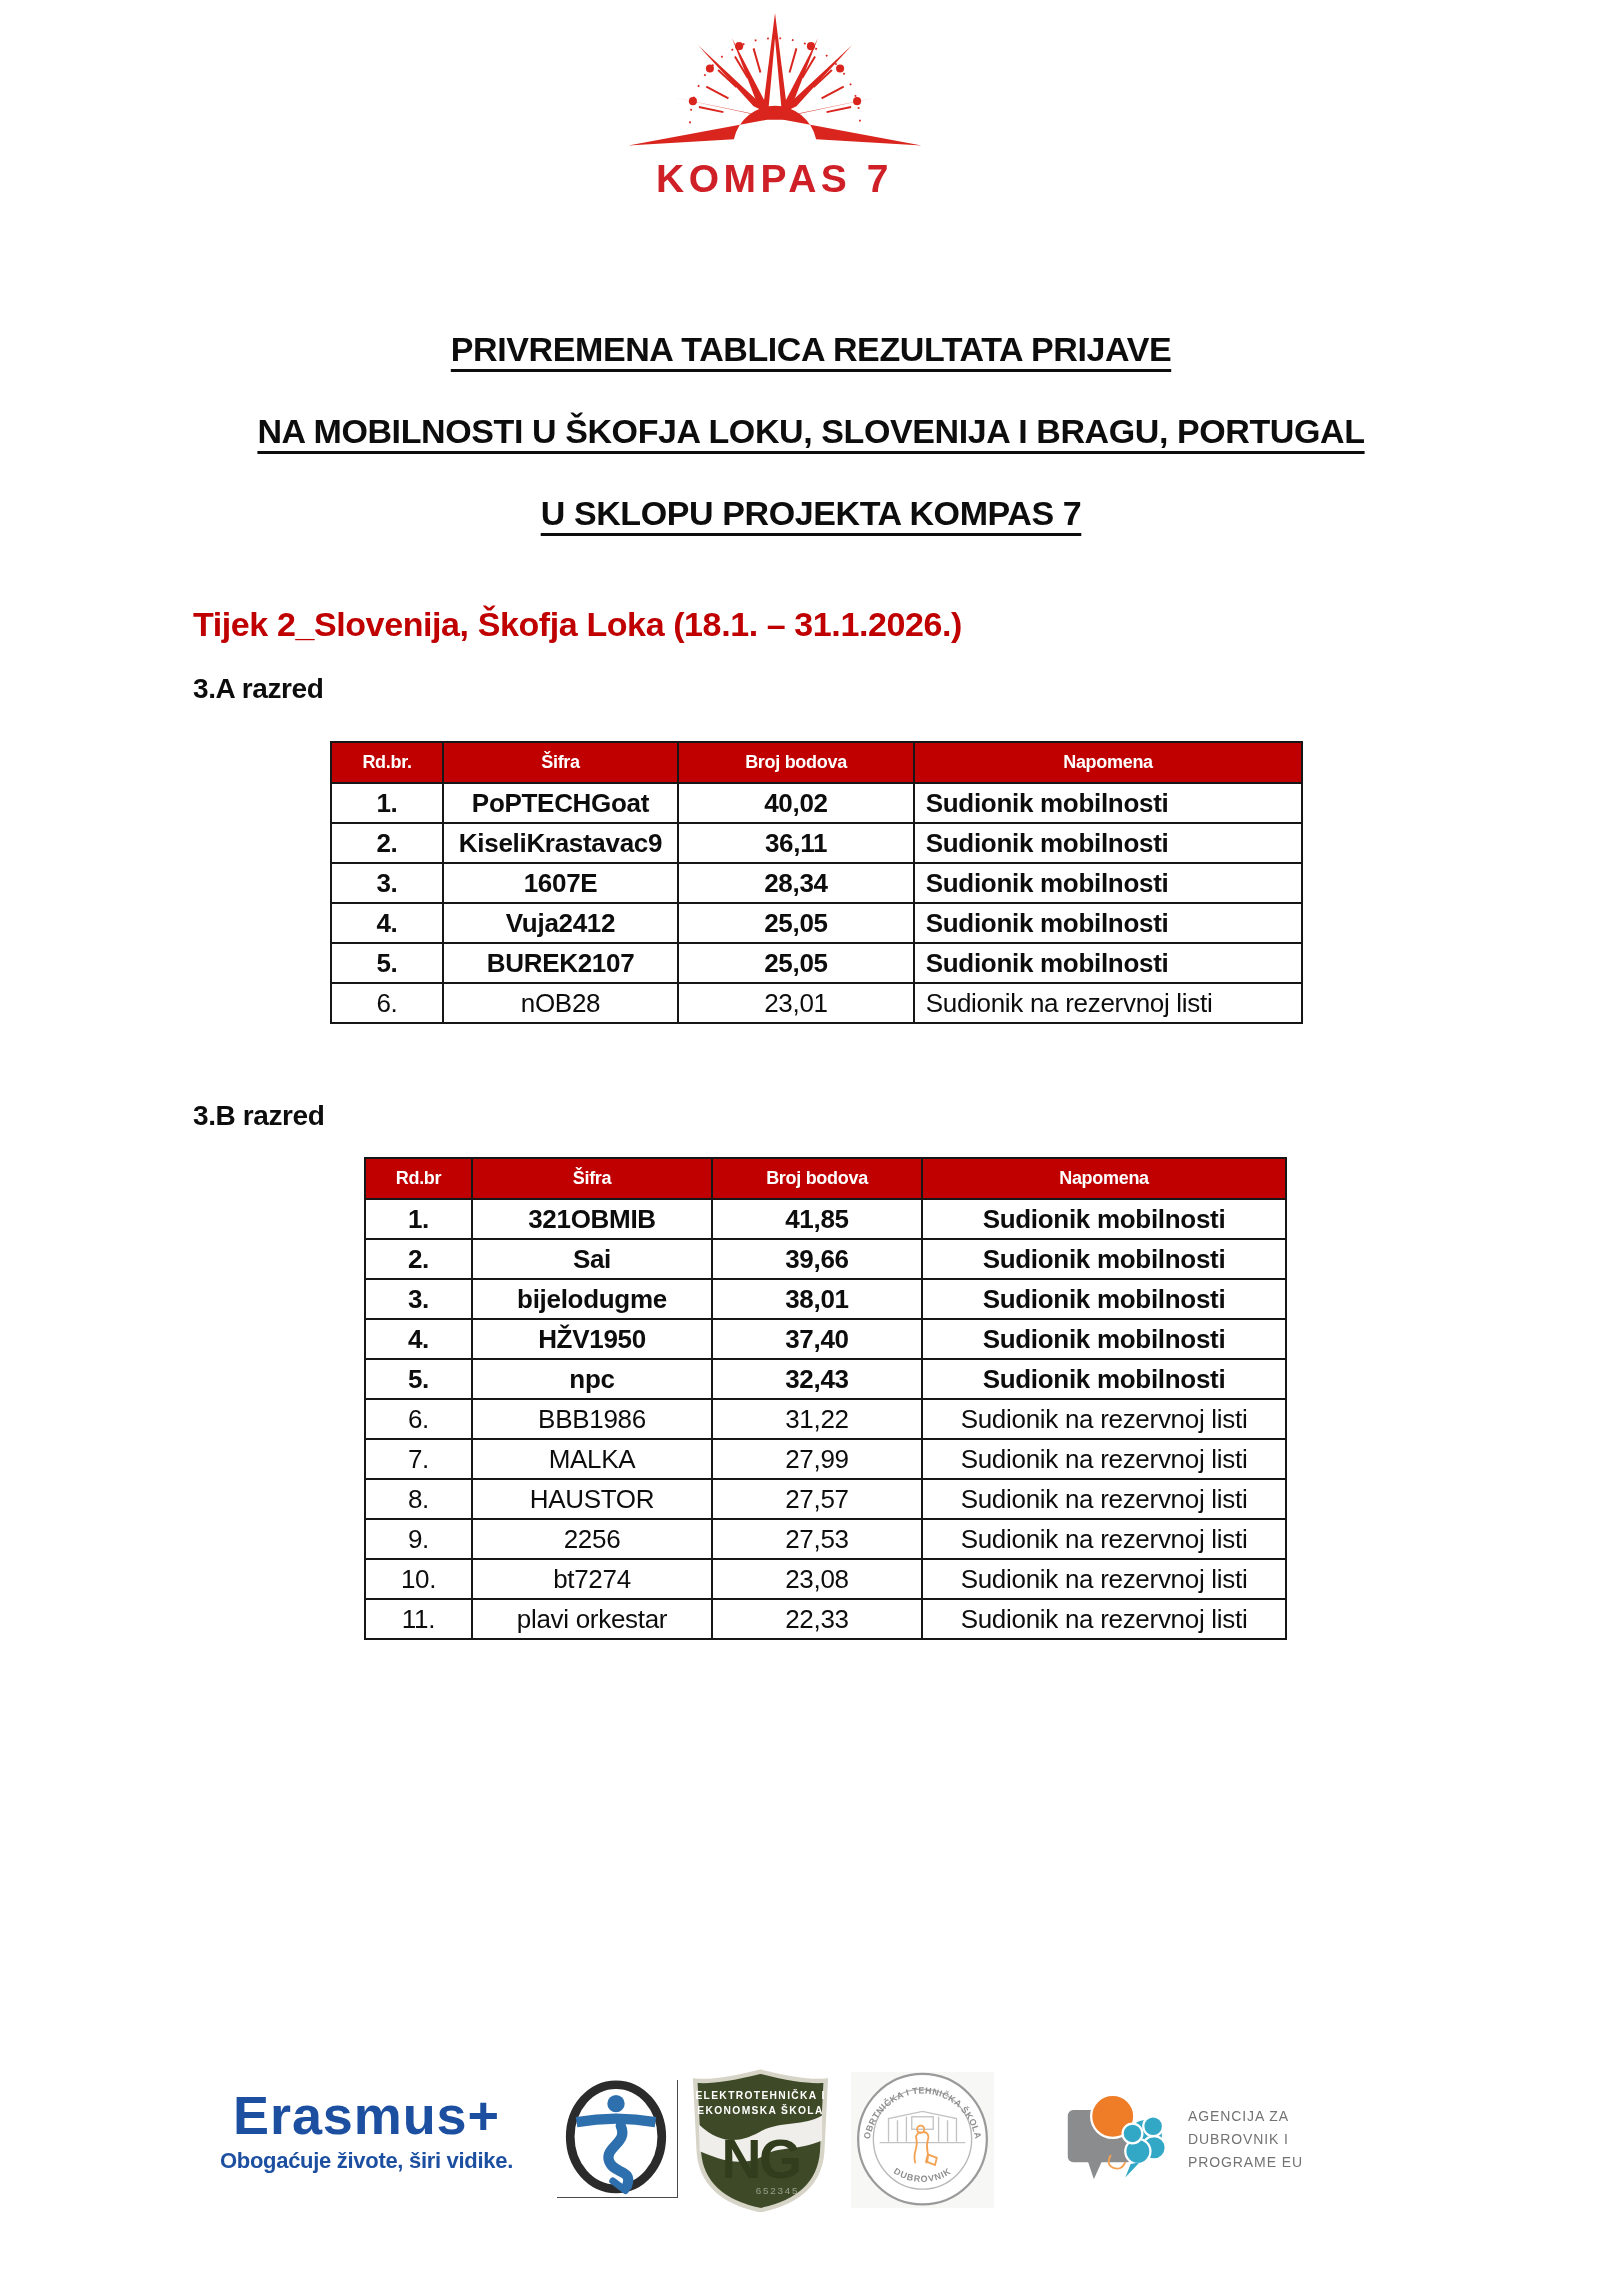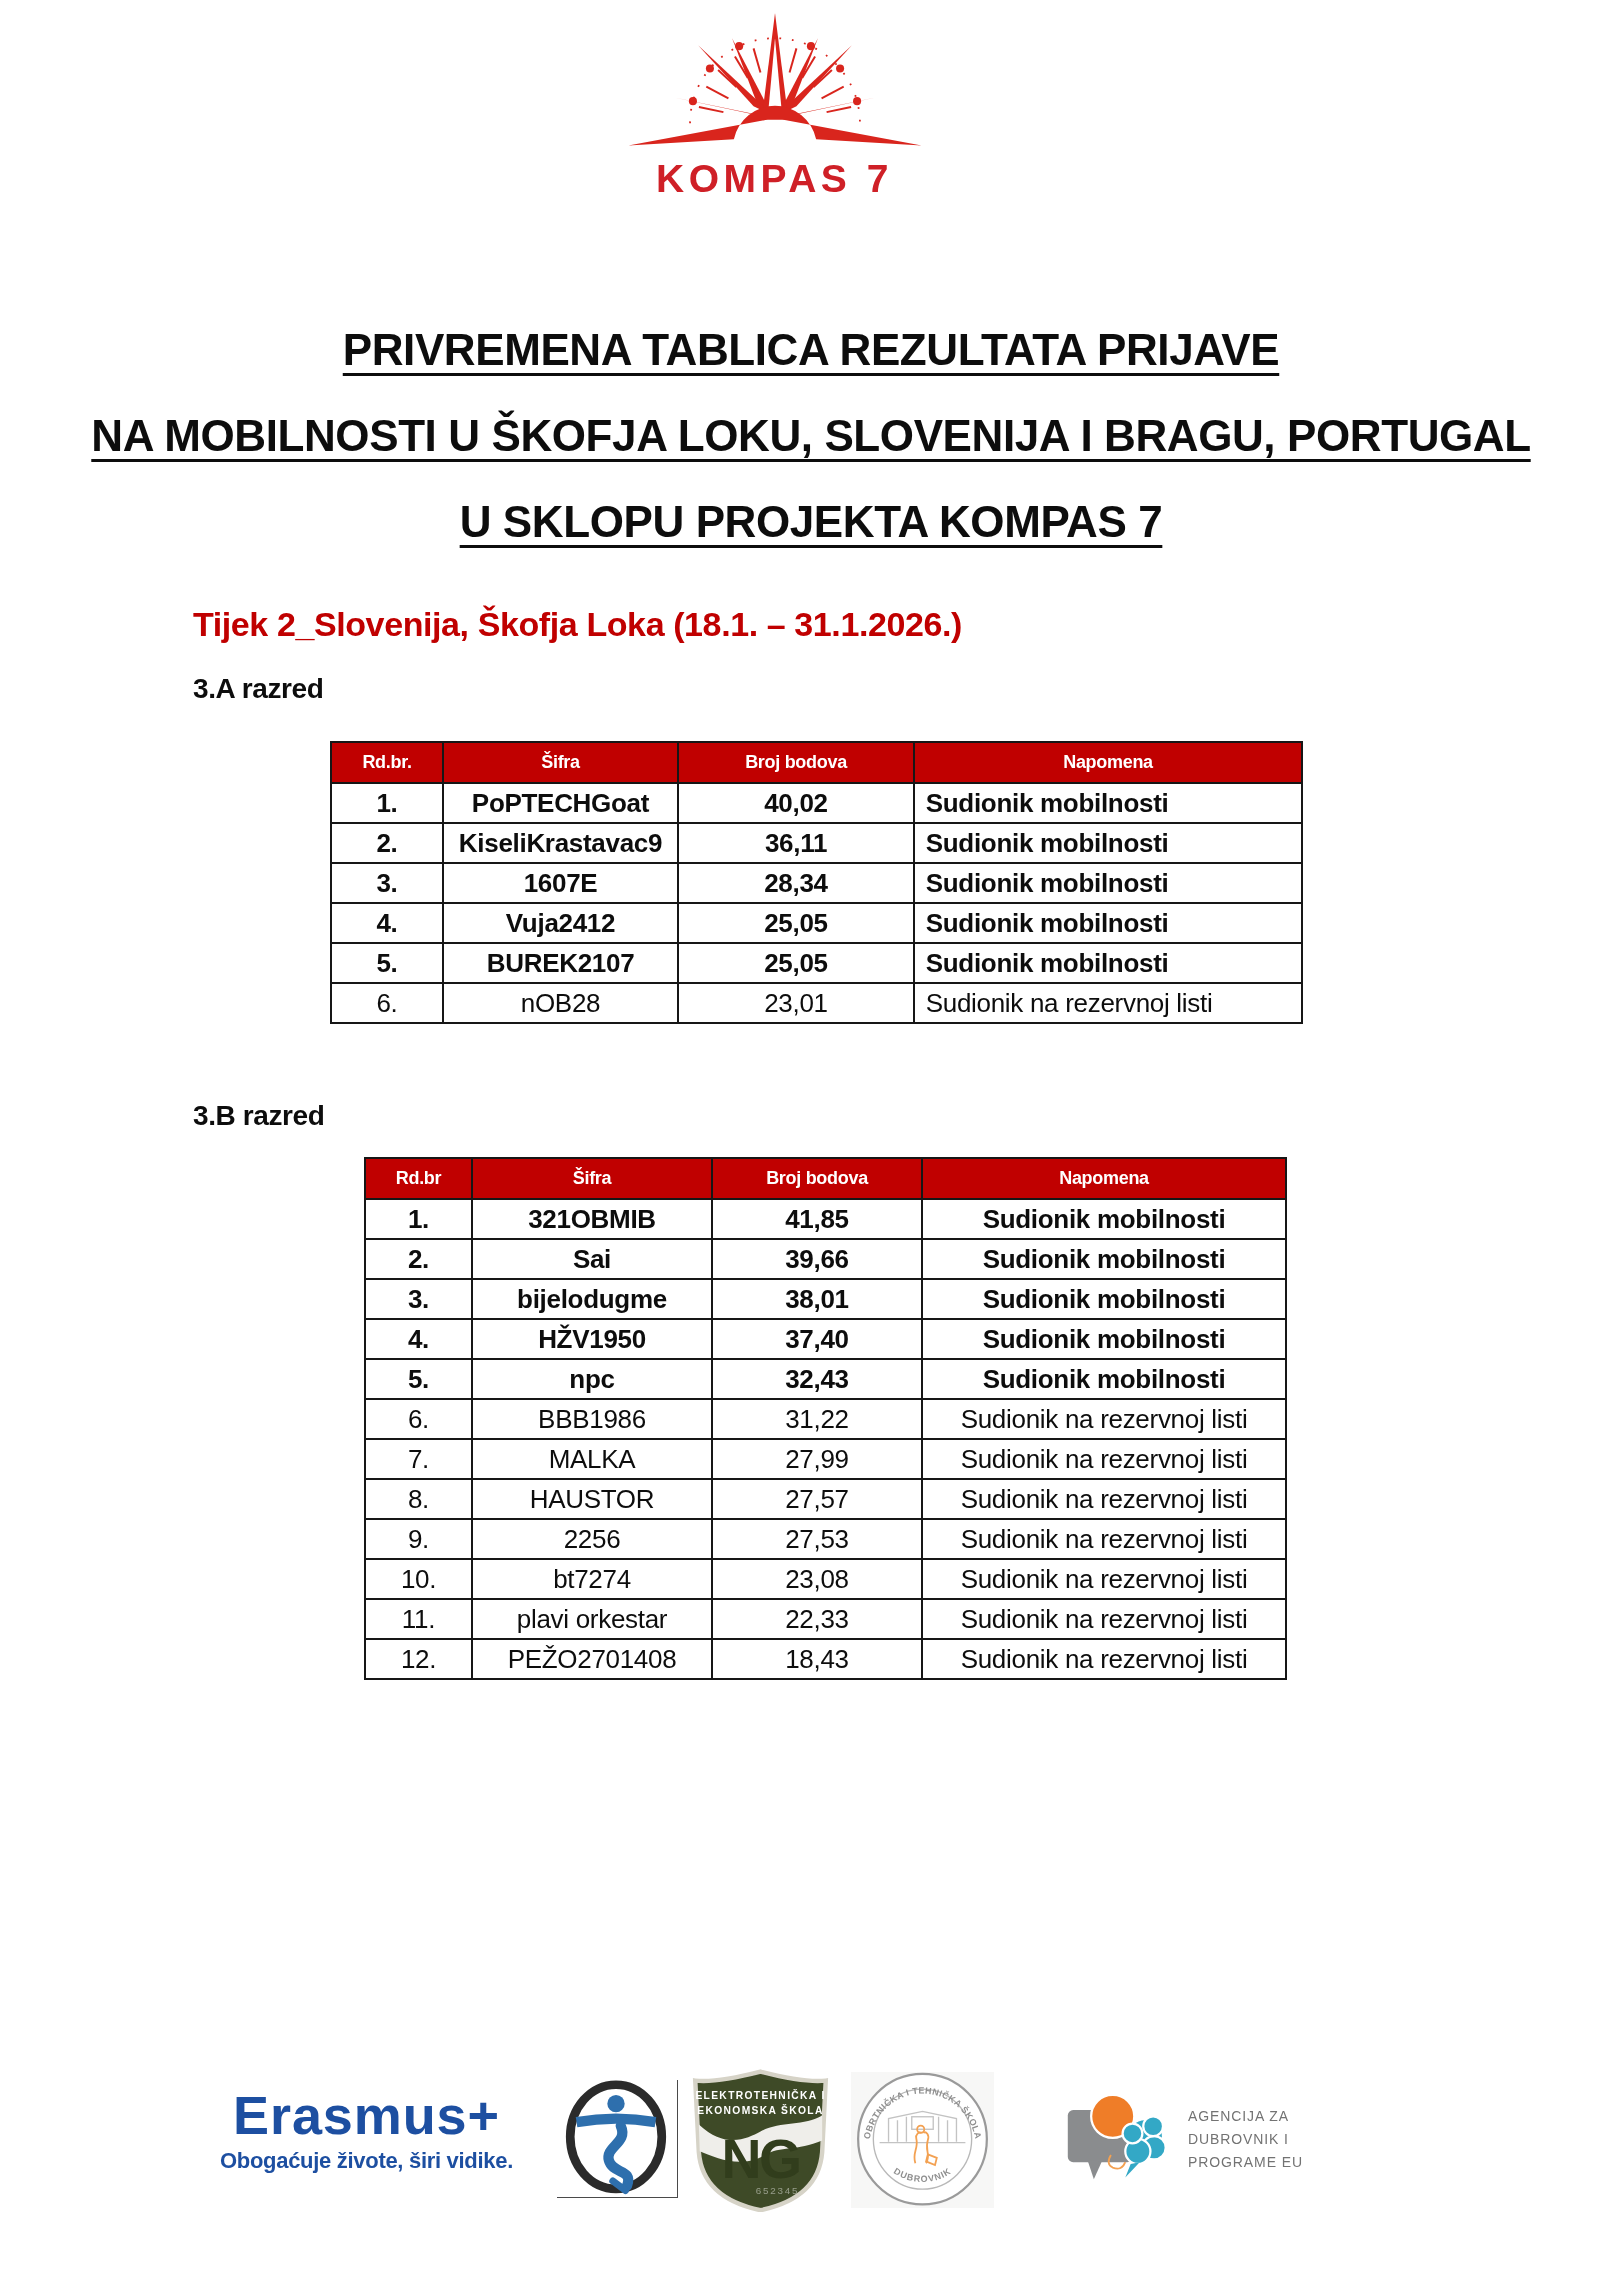--- a/index.html
+++ b/index.html
@@ -13,21 +13,21 @@
   
   .logo-wrap{left:618px;top:10.7px;width:313px;text-align:center;}
   .logo-text{
     margin-top:1.8px;font-size:39px;font-weight:bold;color:#cf2027;
     letter-spacing:4.5px;
   }
 
   
   .titles{top:312px;left:0;width:100%;text-align:center;line-height:75px;}
   .title-line{
-    font-weight:bold;font-size:44px;letter-spacing:-0.4px;color:#0d0d0d;
+    font-weight:bold;font-size:34px;letter-spacing:-0.4px;color:#0d0d0d;
     text-decoration:underline;text-decoration-thickness:3.1px;text-underline-offset:8px;
   }
 
   
   .tijek-heading{
     left:193px;top:605px;font-size:34px;font-weight:bold;color:#c00000;
     letter-spacing:-0.4px;
   }
   .razred-label{
     left:193px;font-size:28px;font-weight:bold;color:#0d0d0d;letter-spacing:-0.4px;
@@ -245,26 +245,20 @@
       <tr>
         <td>10.</td>
         <td>bt7274</td>
         <td>23,08</td>
         <td>Sudionik na rezervnoj listi</td>
       </tr>
       <tr>
         <td>11.</td>
         <td>plavi orkestar</td>
         <td>22,33</td>
-        <td>Sudionik na rezervnoj listi</td>
-      </tr>
-      <tr>
-        <td>12.</td>
-        <td>PEŽO2701408</td>
-        <td>18,43</td>
         <td>Sudionik na rezervnoj listi</td>
       </tr>
     </tbody>
 </table>
 
 <div class="abs erasmus">
   <div class="erasmus-name">Erasmus+</div>
   <div class="erasmus-tagline">Obogaćuje živote, širi vidike.</div>
 </div>
 

